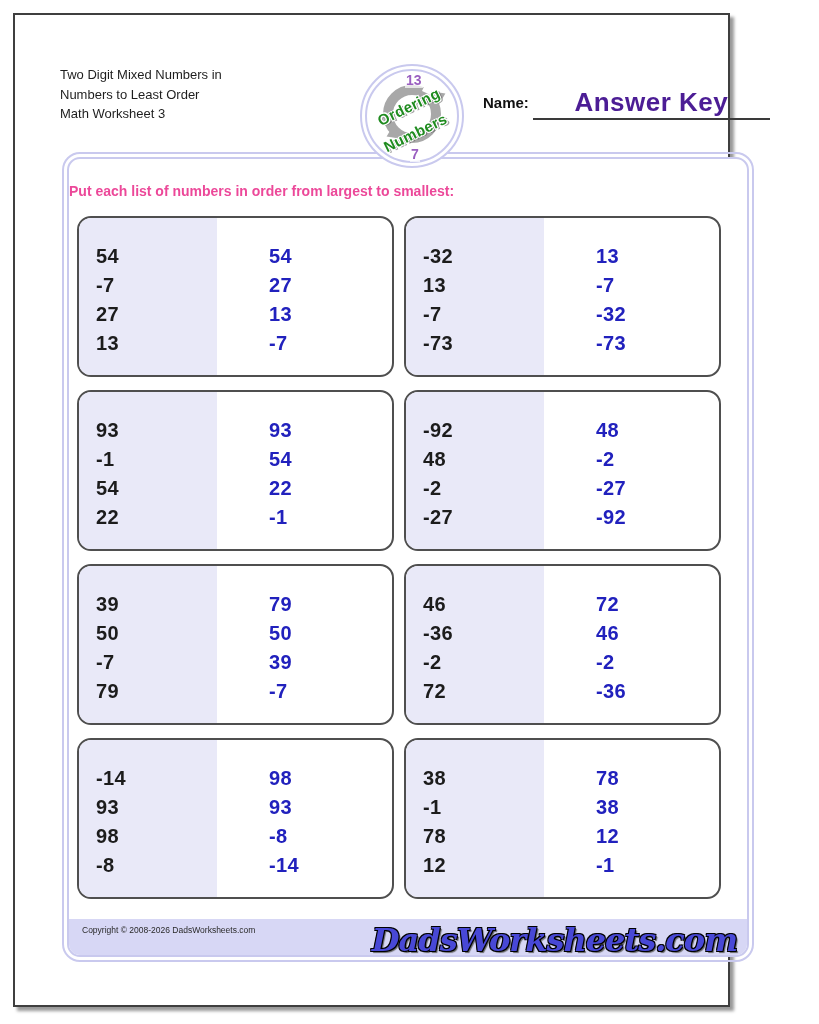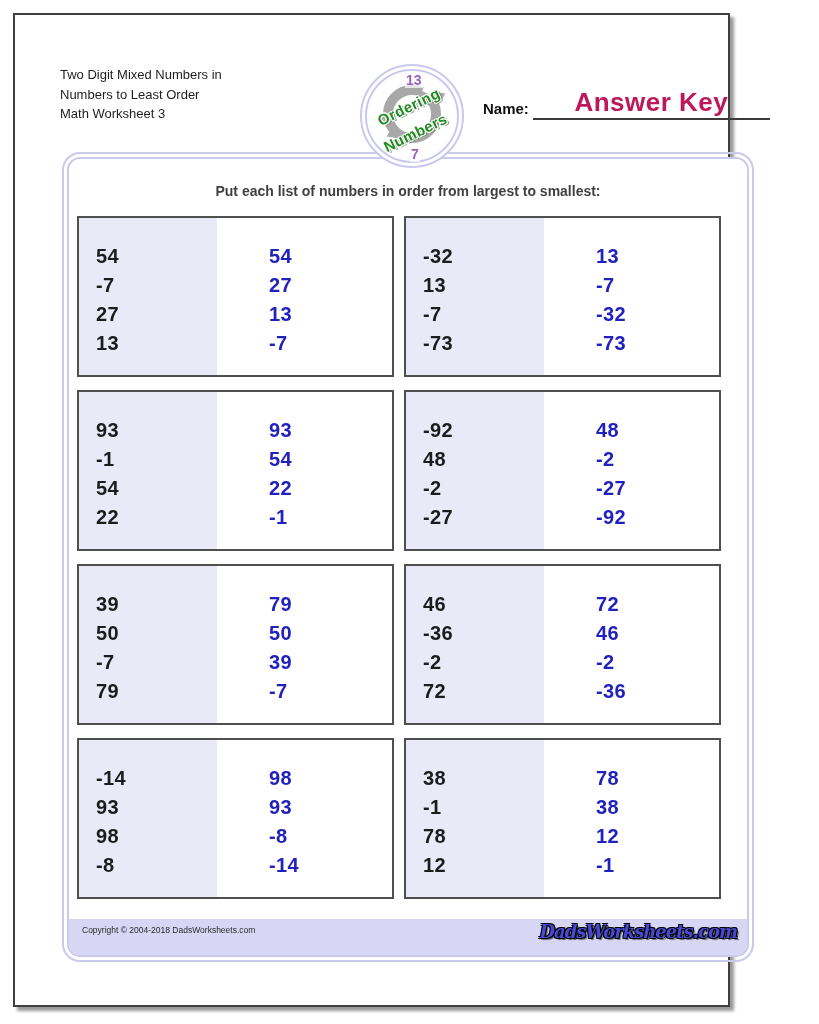--- a/index.html
+++ b/index.html
@@ -8,24 +8,24 @@
 
   .paper {
     position:absolute; left:13px; top:13px; width:717px; height:994px;
     background:#ffffff; border:2px solid #3f3f3f;
     box-shadow:4px 4px 3px #9a9a9a;
   }
 
   
   .title { position:absolute; left:45px; top:50px; font-size:13px; line-height:19.5px; color:#1e1e1e; }
 
-  .name-area { position:absolute; left:468px; top:72px; display:flex; align-items:flex-end; }
+  .name-area { position:absolute; left:468px; top:72px; display:flex; align-items:center; }
   .name-label { font-size:15px; font-weight:bold; color:#111; padding-bottom:3px; margin-right:4px; }
   .name-line { display:inline-block; width:237px; border-bottom:2px solid #3a3a3a; text-align:center; }
-  .answer-key { font-size:26px; font-weight:bold; color:#be185d; letter-spacing:0.5px; }
+  .answer-key { font-size:26px; font-weight:bold; color:#4c1d95; letter-spacing:0.5px; }
 
   
   .logo { position:absolute; left:345px; top:49px; width:104px; height:104px; background:#fff;
           border:2px solid #c9c9ee; border-radius:50%; z-index:6; }
   .logo-inner-ring { position:absolute; inset:3px; border:2px solid #c9c9ee; border-radius:50%; }
   .arrow-ring { position:absolute; left:21px; top:19px; width:58px; height:58px;
                 border:10px solid #a8a8a8; border-radius:50%; }
   .arrow-gap1 { position:absolute; left:62px; top:16px; width:16px; height:13px; background:#fff; transform:rotate(25deg); }
   .arrow-gap2 { position:absolute; left:24px; top:70px; width:16px; height:13px; background:#fff; transform:rotate(25deg); }
   .arrow-head1 { position:absolute; left:70px; top:24px; width:0; height:0;
@@ -43,39 +43,39 @@
                text-shadow:-1px -1px 0 #fff, 1px -1px 0 #fff, -1px 1px 0 #fff, 1px 1px 0 #fff, 2px 2px 0 rgba(90,90,90,0.55); }
   .logo-word-top { left:13px; top:32px; }
   .logo-word-bottom { left:19px; top:58px; }
 
   
   .wrapper { position:absolute; left:47px; top:137px; width:692px; height:810px;
              border:2px solid #c9c9ee; border-radius:18px; padding:3px; }
   .wrapper-inner { position:relative; width:100%; height:100%; border:2px solid #c9c9ee;
                    border-radius:13px; background:#fff; overflow:hidden; }
 
-  .instruction { position:absolute; left:0; right:0; top:24px; text-align:center;
-                 font-size:14px; font-weight:bold; color:#404040; }
+  .instruction { position:absolute; left:0; right:0; top:24px; text-align:left;
+                 font-size:14px; font-weight:bold; color:#ec4899; }
 
   .grid { position:absolute; left:8px; top:57px; display:grid;
           grid-template-columns:317px 317px; grid-auto-rows:161px; gap:13px 10px; }
 
-  .pbox { position:relative; border:2px solid #4f4f4f; border-radius:0; background:#fff; overflow:hidden;padding-left:16px; }
+  .pbox { position:relative; border:2px solid #4f4f4f; border-radius:14px; background:#fff; overflow:hidden;padding-left:16px; }
   .shade { position:absolute; left:0; top:0; bottom:0; width:138px; background:#e9e9f8; }
   .col { position:absolute; top:24px; }
   .given-col { left:17px; }
   .answer-col { left:190px; }
   .num { font-size:20px; font-weight:bold; line-height:29px; color:#1c1c1c; letter-spacing:0.3px; }
   .answer-col .num { color:#2121bd; }
 
   
   .footer-bar { position:absolute; left:0; right:0; bottom:0; height:36px; background:#d7d7f5; }
   .footer-text { position:absolute; left:13px; top:5px; font-size:8.5px; line-height:13px; color:#2a2a2a; }
   .brand { position:absolute; right:10px; top:2px; font-family:"DejaVu Serif", serif;
-           font-style:italic; font-weight:bold; font-size:18px; color:#4848d6; letter-spacing:-1px;
+           font-style:italic; font-weight:bold; font-size:32px; color:#4848d6; letter-spacing:-1px;
            text-shadow:-1px -1px 0 #000, 1px -1px 0 #000, -1px 1px 0 #000, 1px 1px 0 #000, 2px 2px 1px #666; }
 </style>
 </head>
 <body>
 
 <div class="paper">
 
   <div class="title">
     <div>Two Digit Mixed Numbers in</div>
     <div>Numbers to Least Order</div>
@@ -234,21 +234,21 @@
             <div class="num">38</div>
             <div class="num">12</div>
             <div class="num">-1</div>
           </div>
         </div>
 
       </div>
 
       <div class="footer-bar">
         <div class="footer-text">
-          <div>Copyright © 2004-2018 DadsWorksheets.com</div>
+          <div>Copyright © 2008-2026 DadsWorksheets.com</div>
         </div>
         <div class="brand">DadsWorksheets.com</div>
       </div>
 
     </div>
   </div>
 
 </div>
 
 </body></html>

